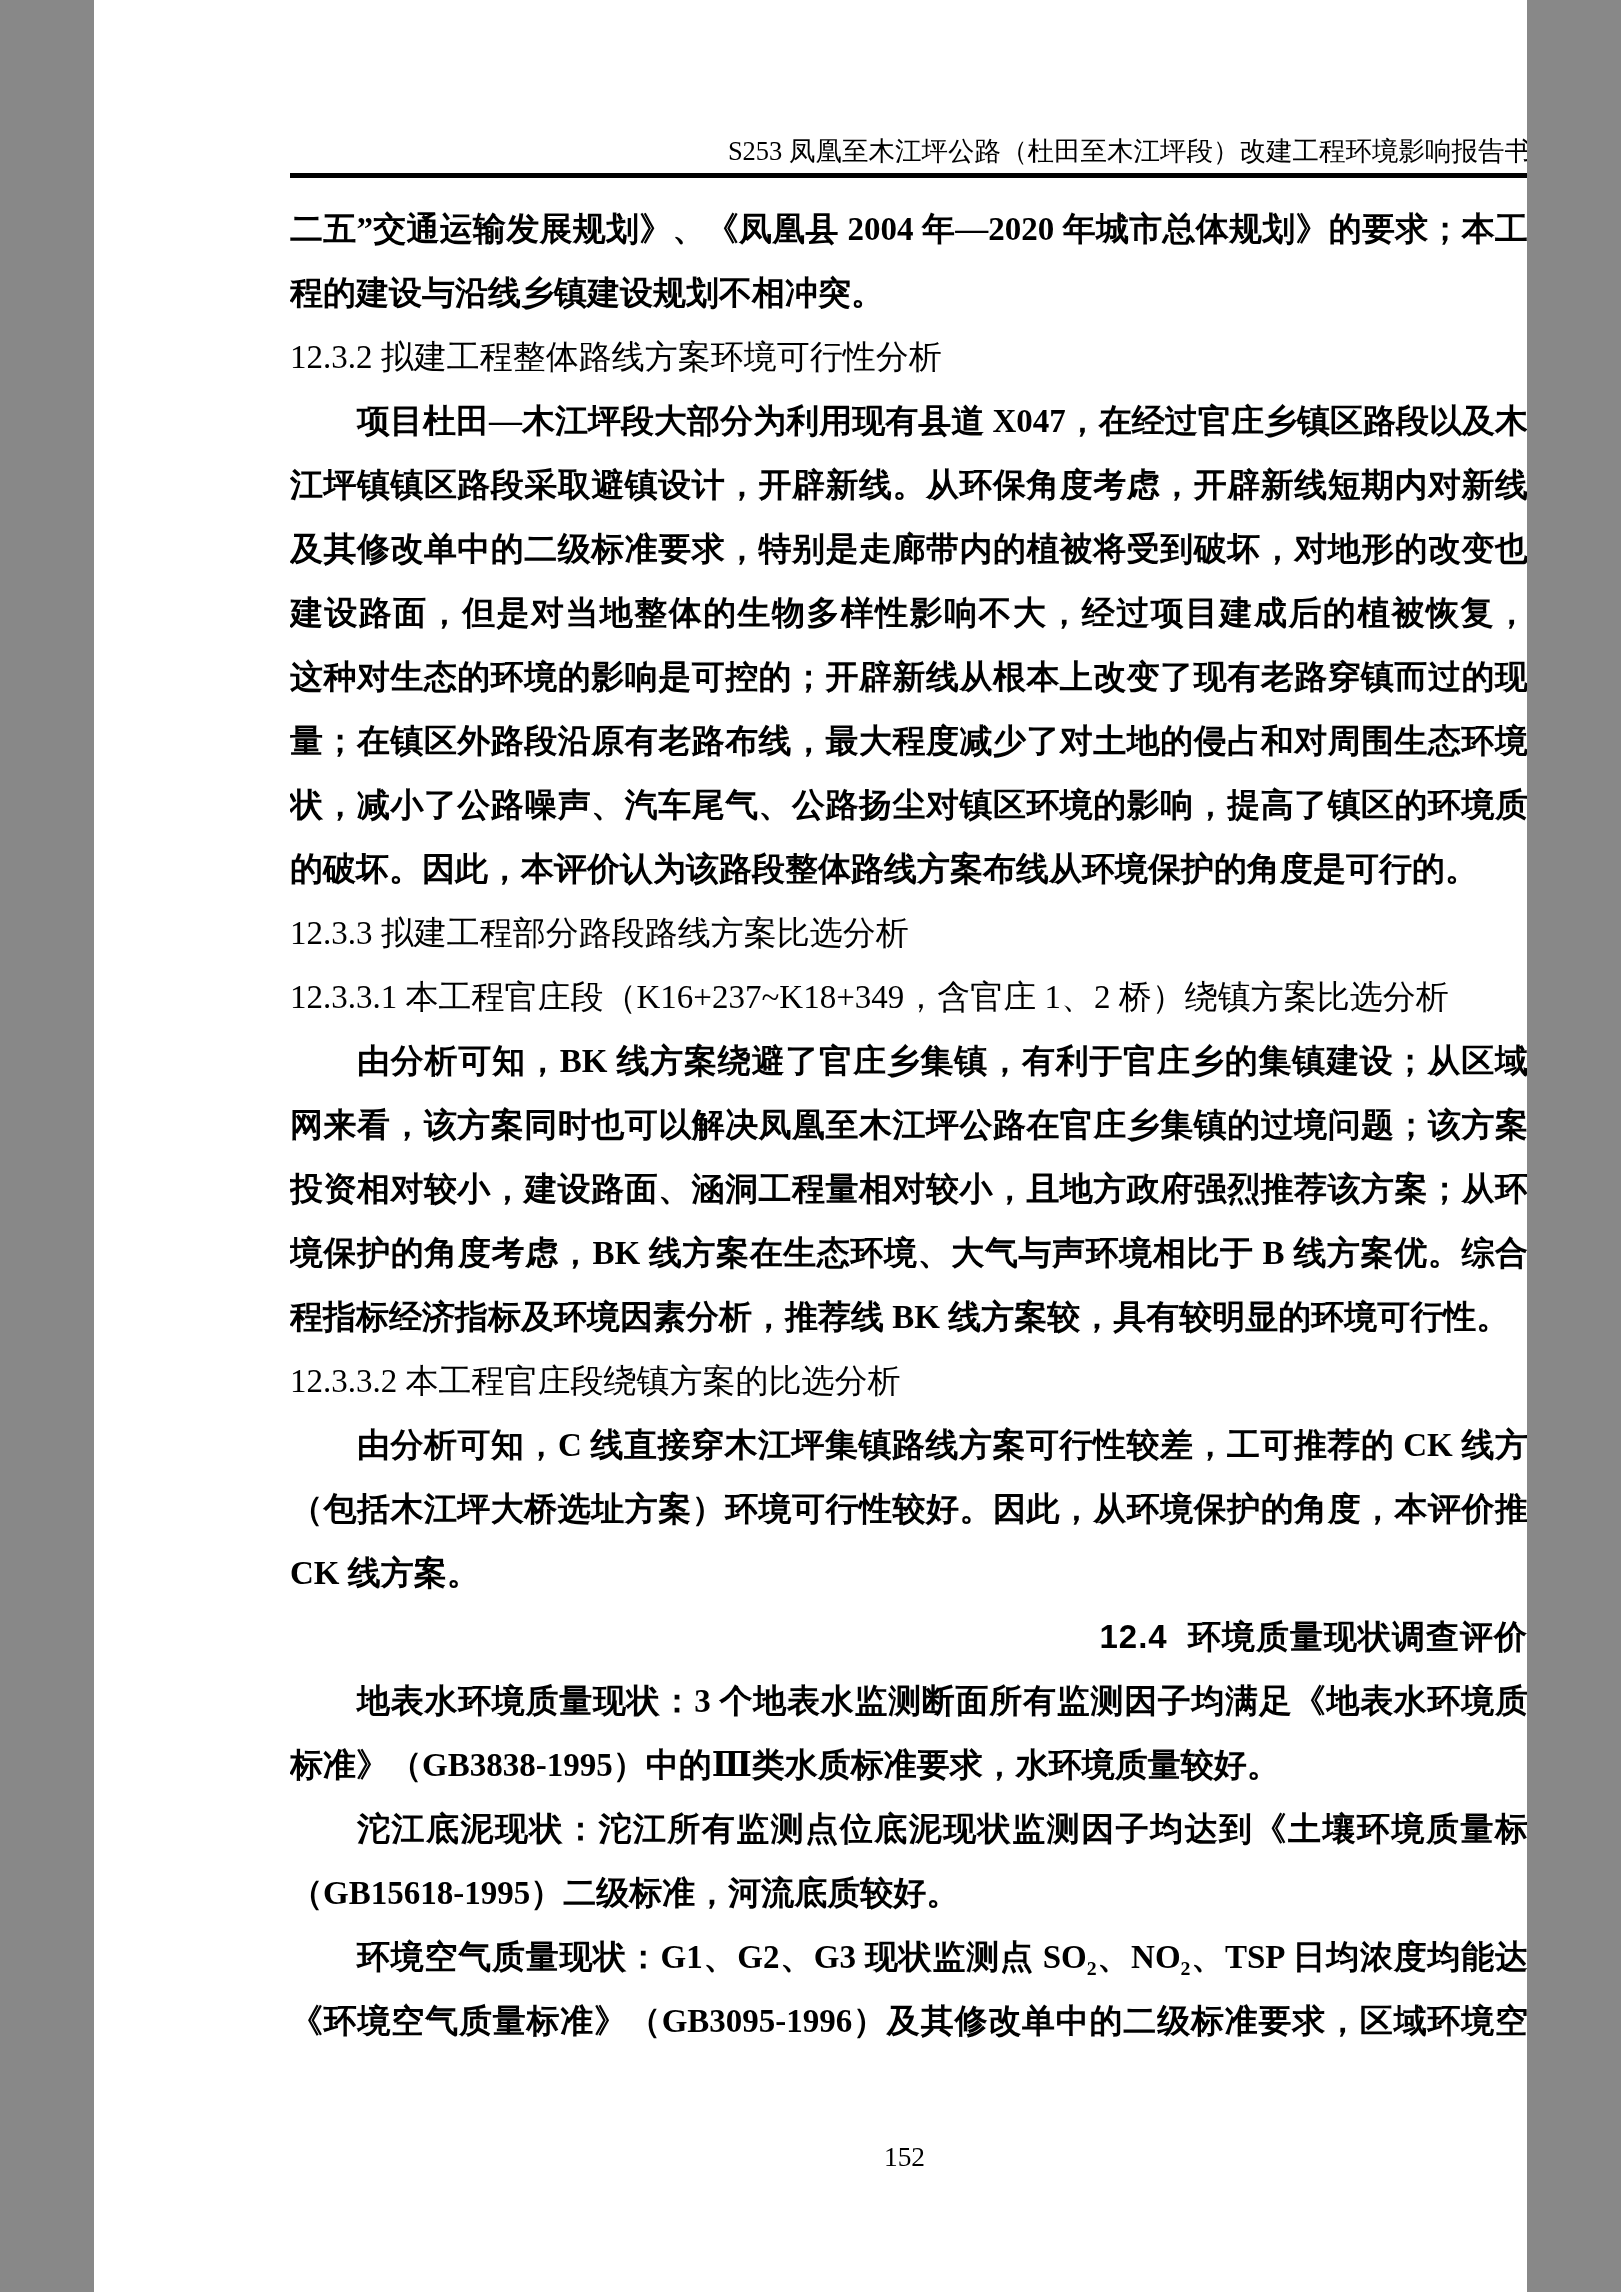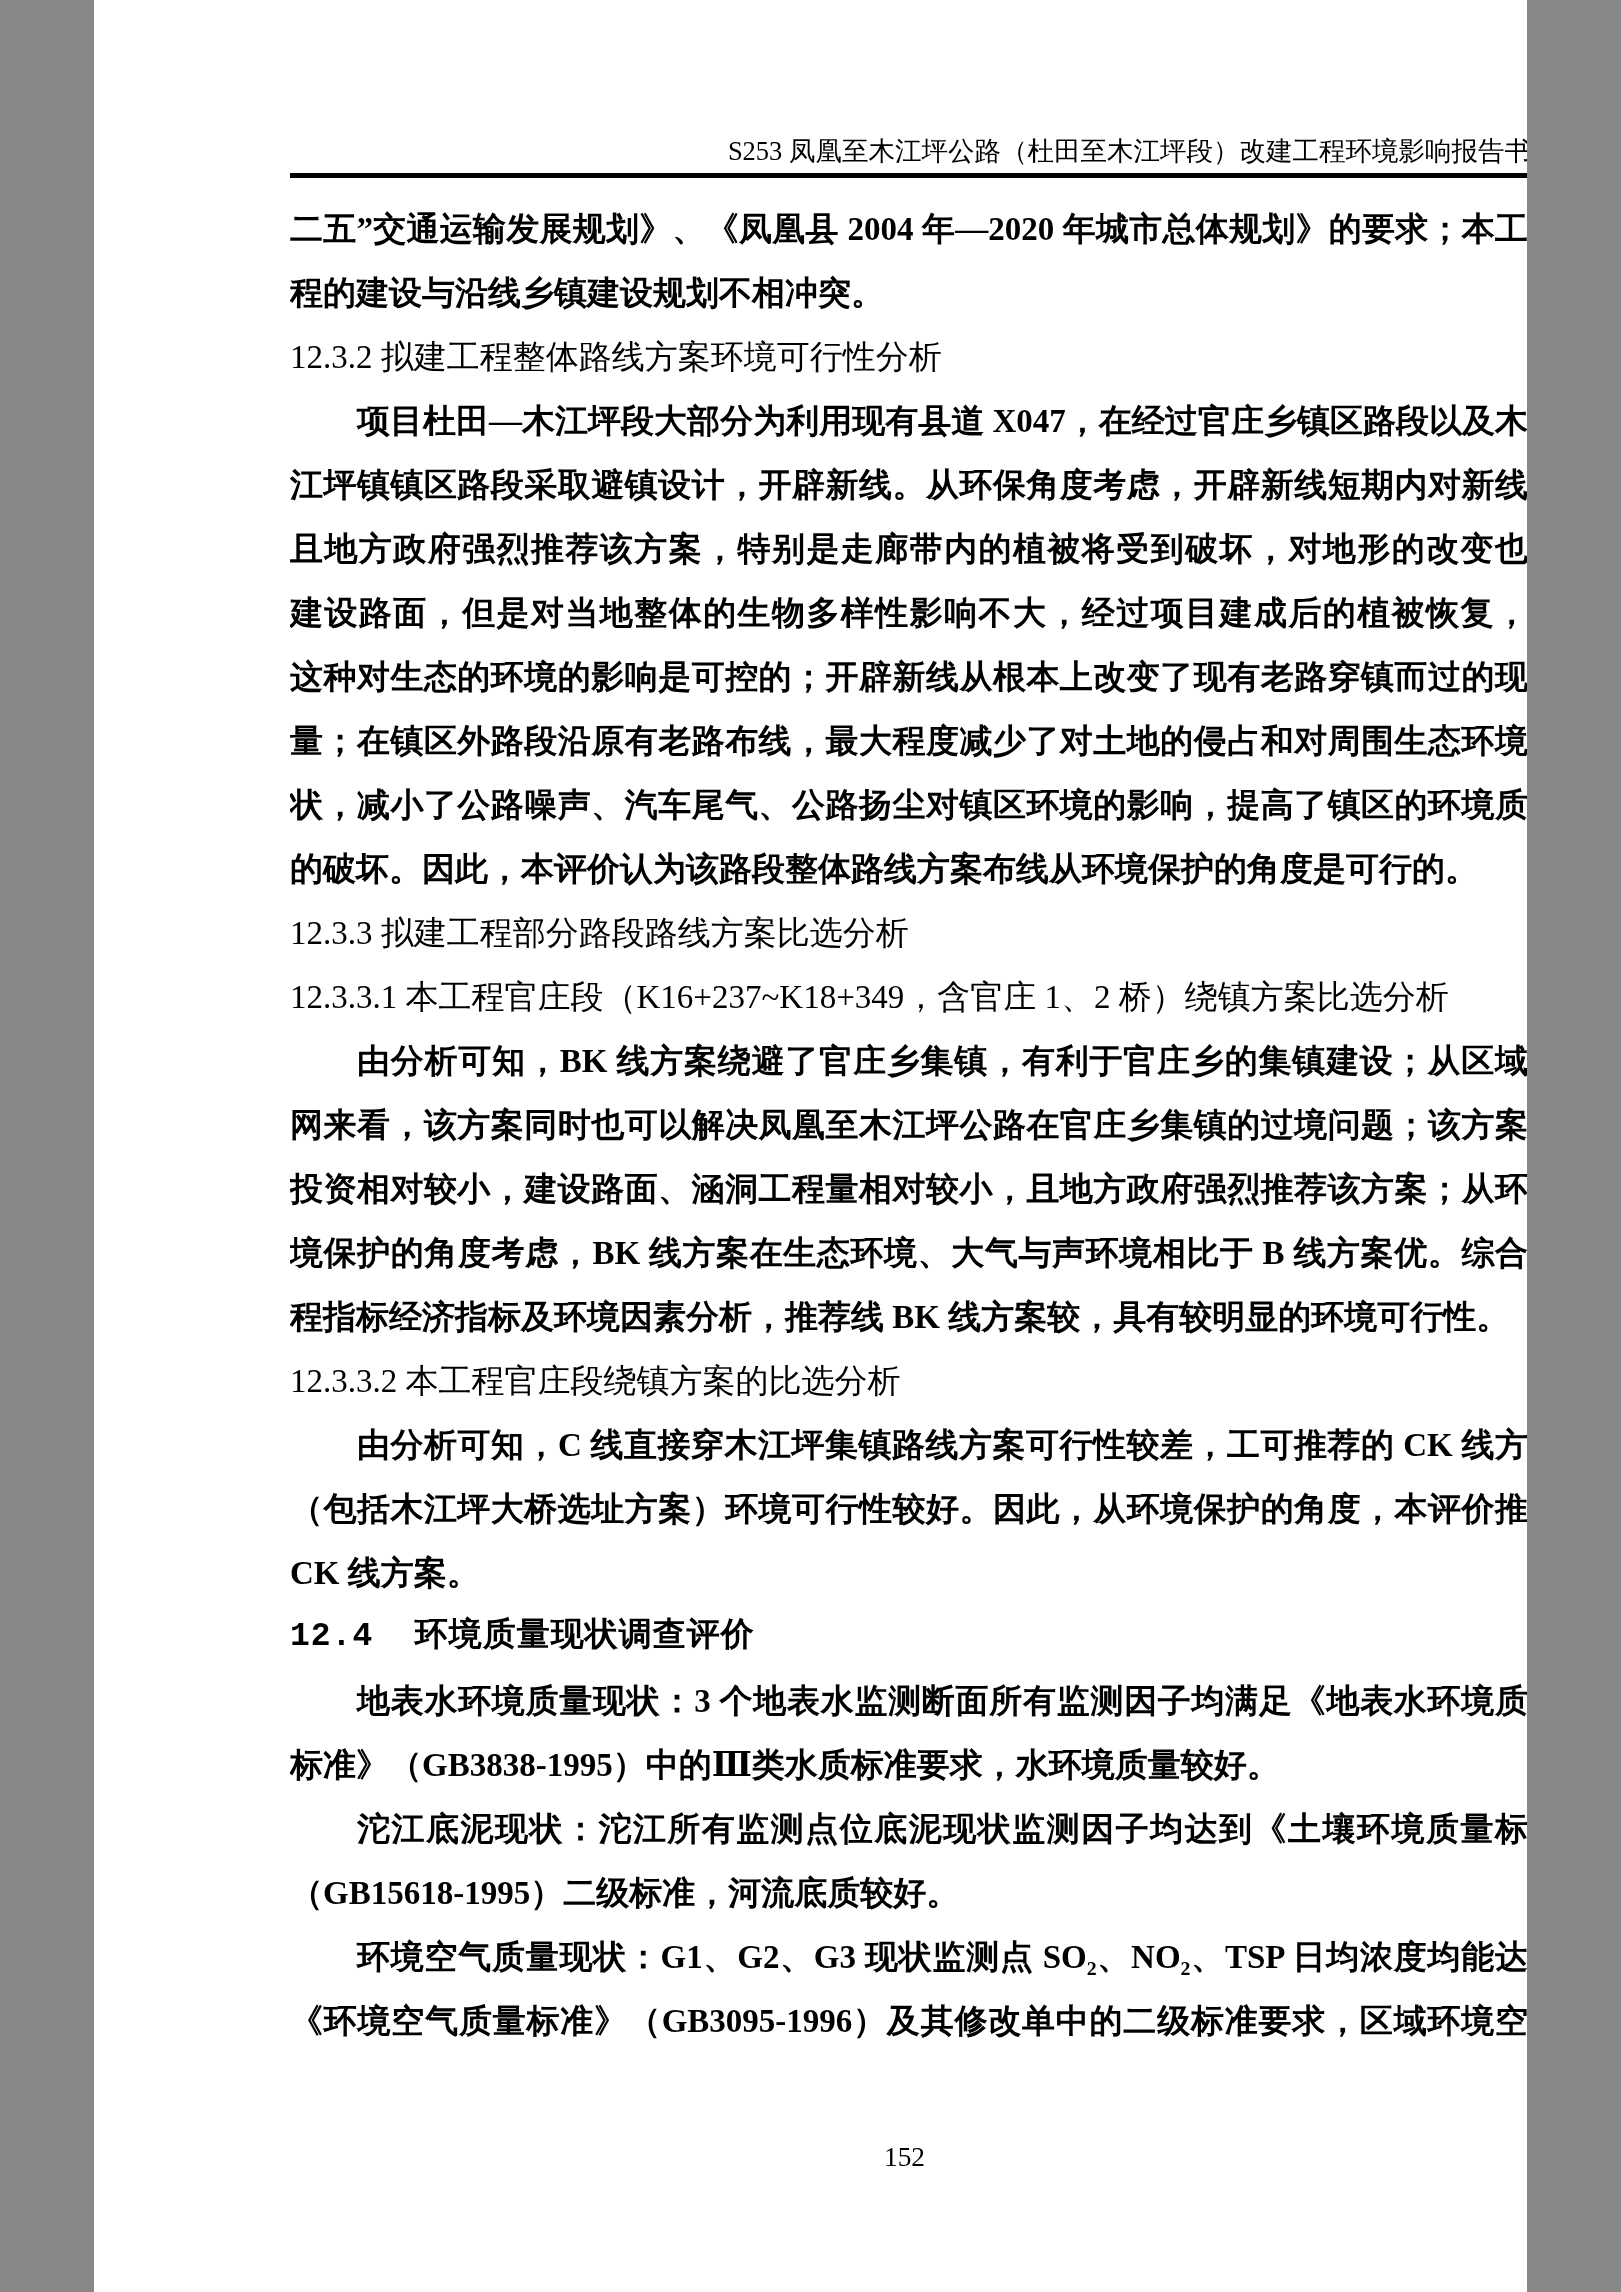--- a/index.html
+++ b/index.html
@@ -41,23 +41,23 @@
   .fill{
     text-align:justify;
     text-align-last:justify;
     text-justify:inter-ideograph;
     font-weight:bold;
   }
   .end{ text-align:left;font-weight:bold; }
   .indent{ text-indent:67px; }
   .heading{ text-align:left; white-space:pre; }
   .heading-bold{
-    text-align:left;
+    text-align:right;
     white-space:pre;
-    font-family:Liberation Mono, monospace;
+    font-family:Liberation Sans, sans-serif;
     font-weight:bold;
     letter-spacing:1px;
   }
   .footer{
     position:absolute;
     left:0;top:2140px;
     width:1621px;
     text-align:center;
     font-size:27.4px;
     line-height:35px;
@@ -71,21 +71,21 @@
   <div class="header">S253 凤凰至木江坪公路（杜田至木江坪段）改建工程环境影响报告书</div>
 
   <div class="header-rule"></div>
 
   <div class="doc-body">
       <div class="line fill">二五”交通运输发展规划》、《凤凰县 2004 年—2020 年城市总体规划》的要求；本工</div>
       <div class="line end">程的建设与沿线乡镇建设规划不相冲突。</div>
       <div class="line heading">12.3.2 拟建工程整体路线方案环境可行性分析</div>
       <div class="line fill indent">项目杜田—木江坪段大部分为利用现有县道 X047，在经过官庄乡镇区路段以及木</div>
       <div class="line fill">江坪镇镇区路段采取避镇设计，开辟新线。从环保角度考虑，开辟新线短期内对新线</div>
-      <div class="line fill">且地方政府强烈推荐该方案，特别是走廊带内的植被将受到破坏，对地形的改变也</div>
+      <div class="line fill">及其修改单中的二级标准要求，特别是走廊带内的植被将受到破坏，对地形的改变也</div>
       <div class="line fill">建设路面，但是对当地整体的生物多样性影响不大，经过项目建成后的植被恢复，</div>
       <div class="line fill">这种对生态的环境的影响是可控的；开辟新线从根本上改变了现有老路穿镇而过的现</div>
       <div class="line fill">量；在镇区外路段沿原有老路布线，最大程度减少了对土地的侵占和对周围生态环境</div>
       <div class="line fill">状，减小了公路噪声、汽车尾气、公路扬尘对镇区环境的影响，提高了镇区的环境质</div>
       <div class="line end">的破坏。因此，本评价认为该路段整体路线方案布线从环境保护的角度是可行的。</div>
       <div class="line heading">12.3.3 拟建工程部分路段路线方案比选分析</div>
       <div class="line heading">12.3.3.1 本工程官庄段（K16+237~K18+349，含官庄 1、2 桥）绕镇方案比选分析</div>
       <div class="line fill indent">由分析可知，BK 线方案绕避了官庄乡集镇，有利于官庄乡的集镇建设；从区域路</div>
       <div class="line fill">网来看，该方案同时也可以解决凤凰至木江坪公路在官庄乡集镇的过境问题；该方案</div>
       <div class="line fill">投资相对较小，建设路面、涵洞工程量相对较小，且地方政府强烈推荐该方案；从环</div>

